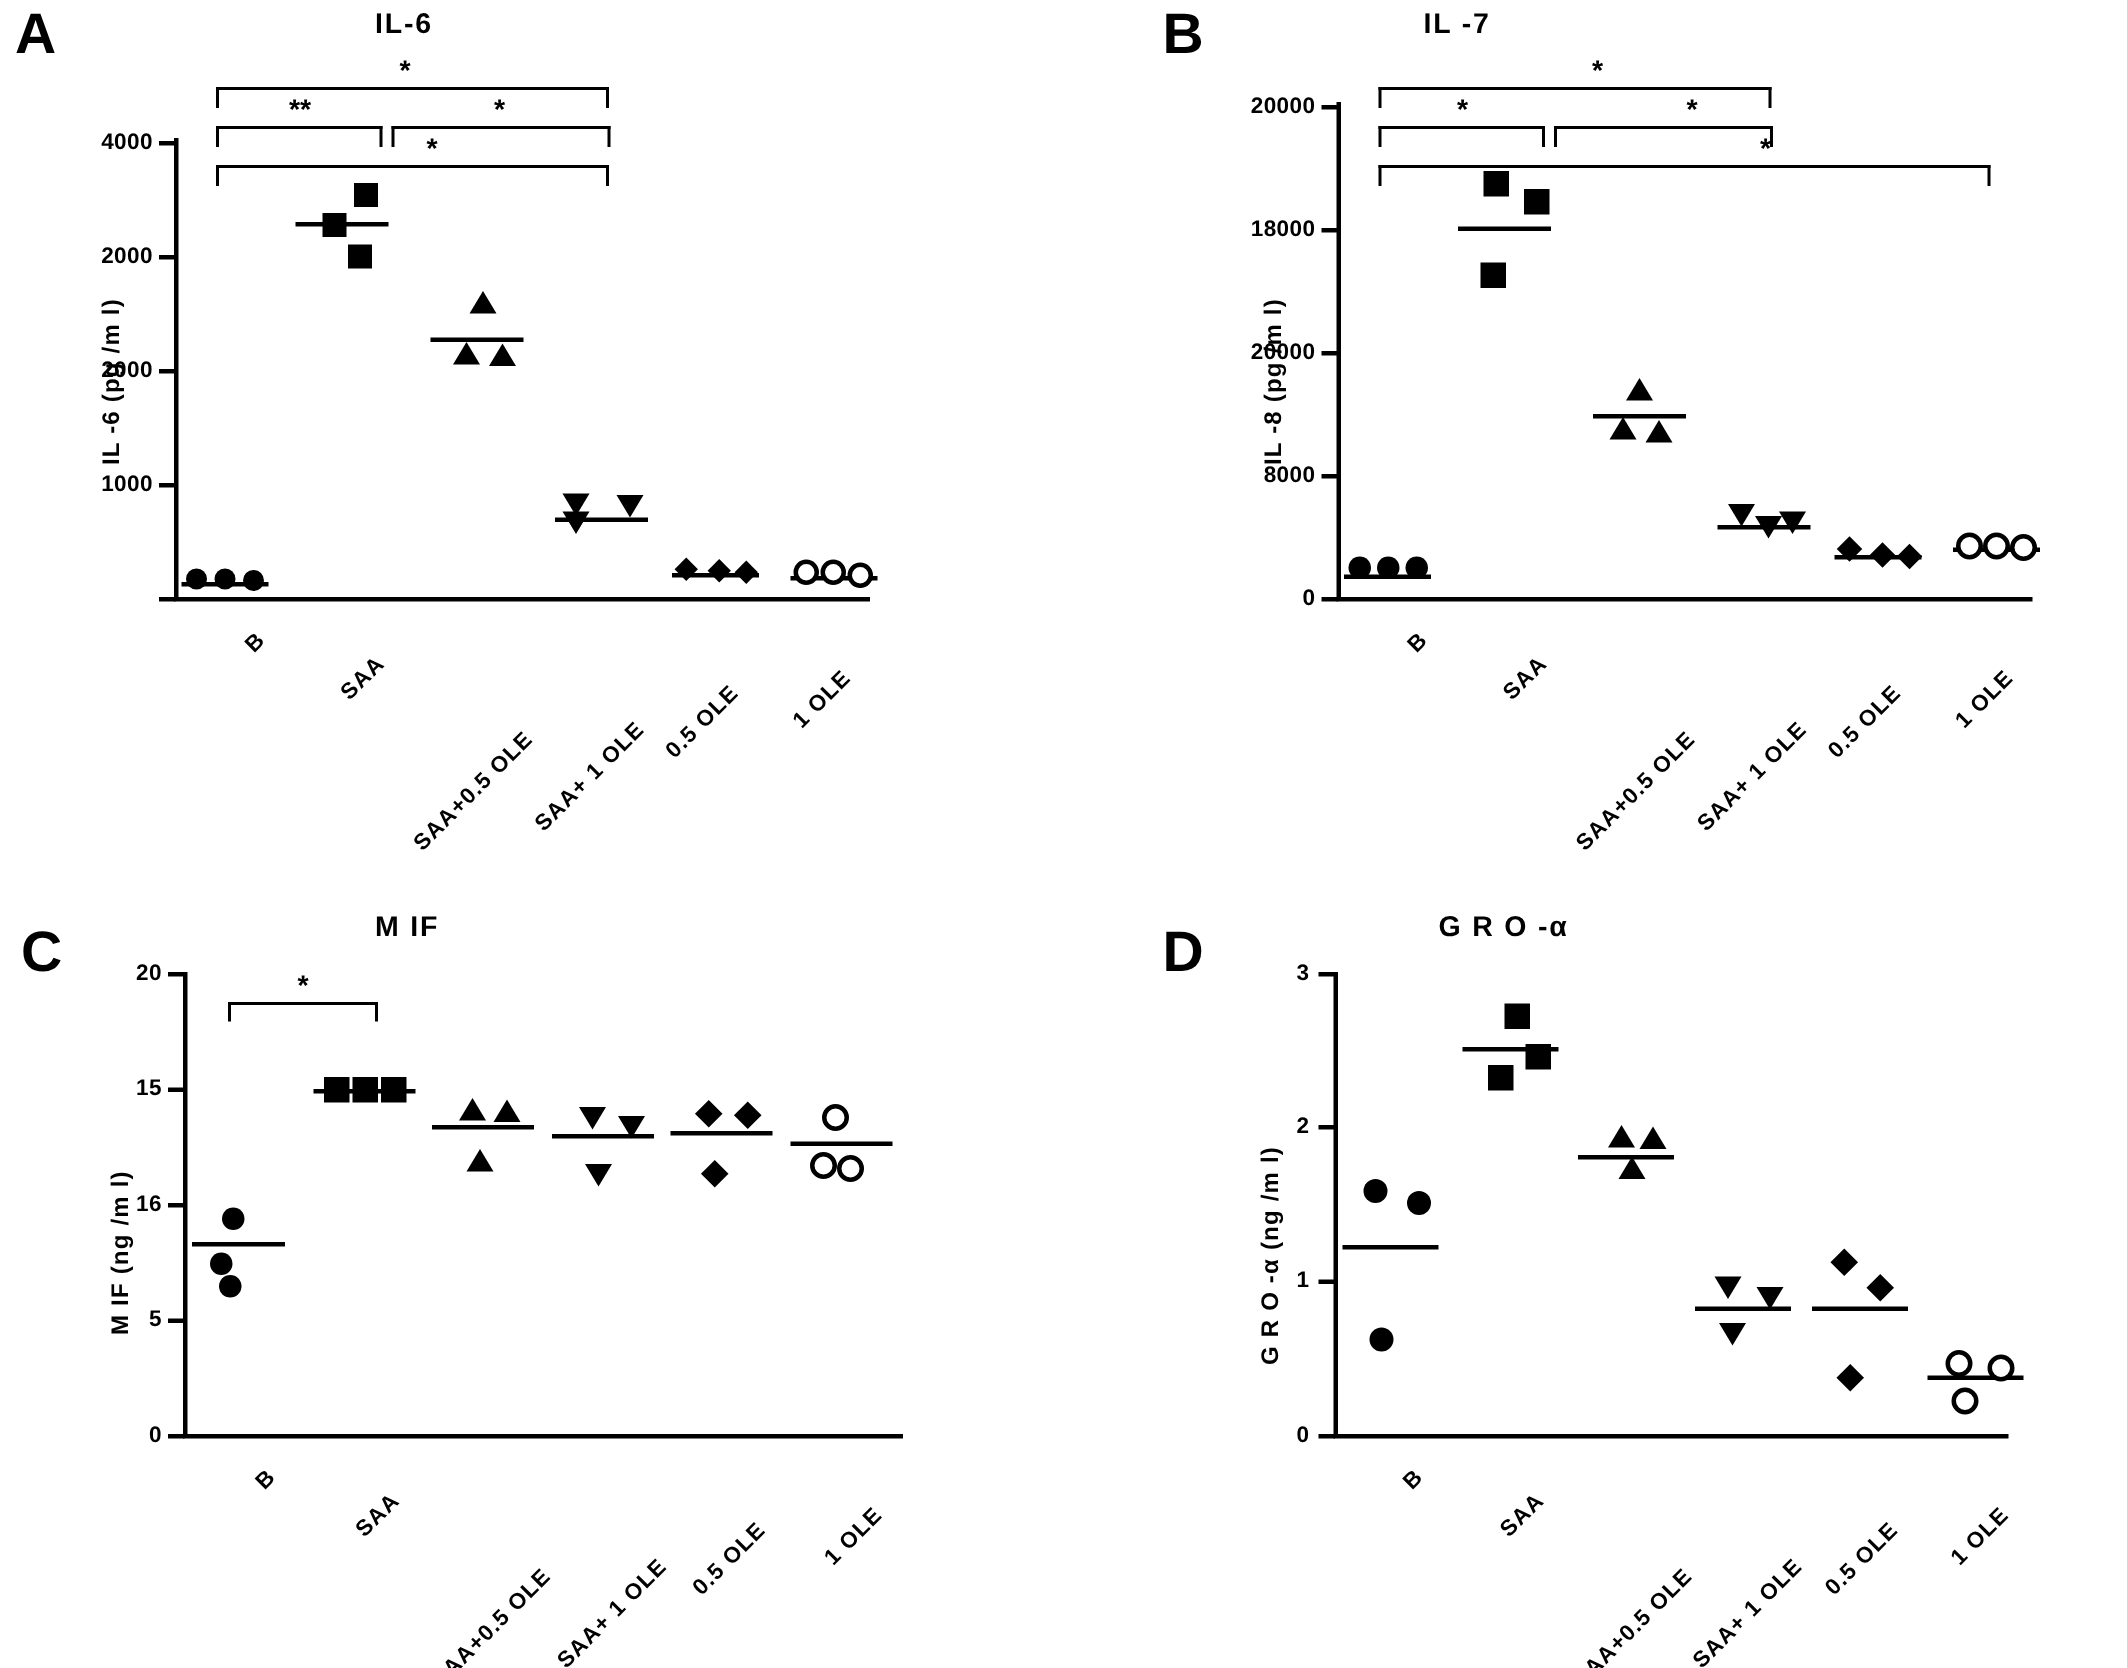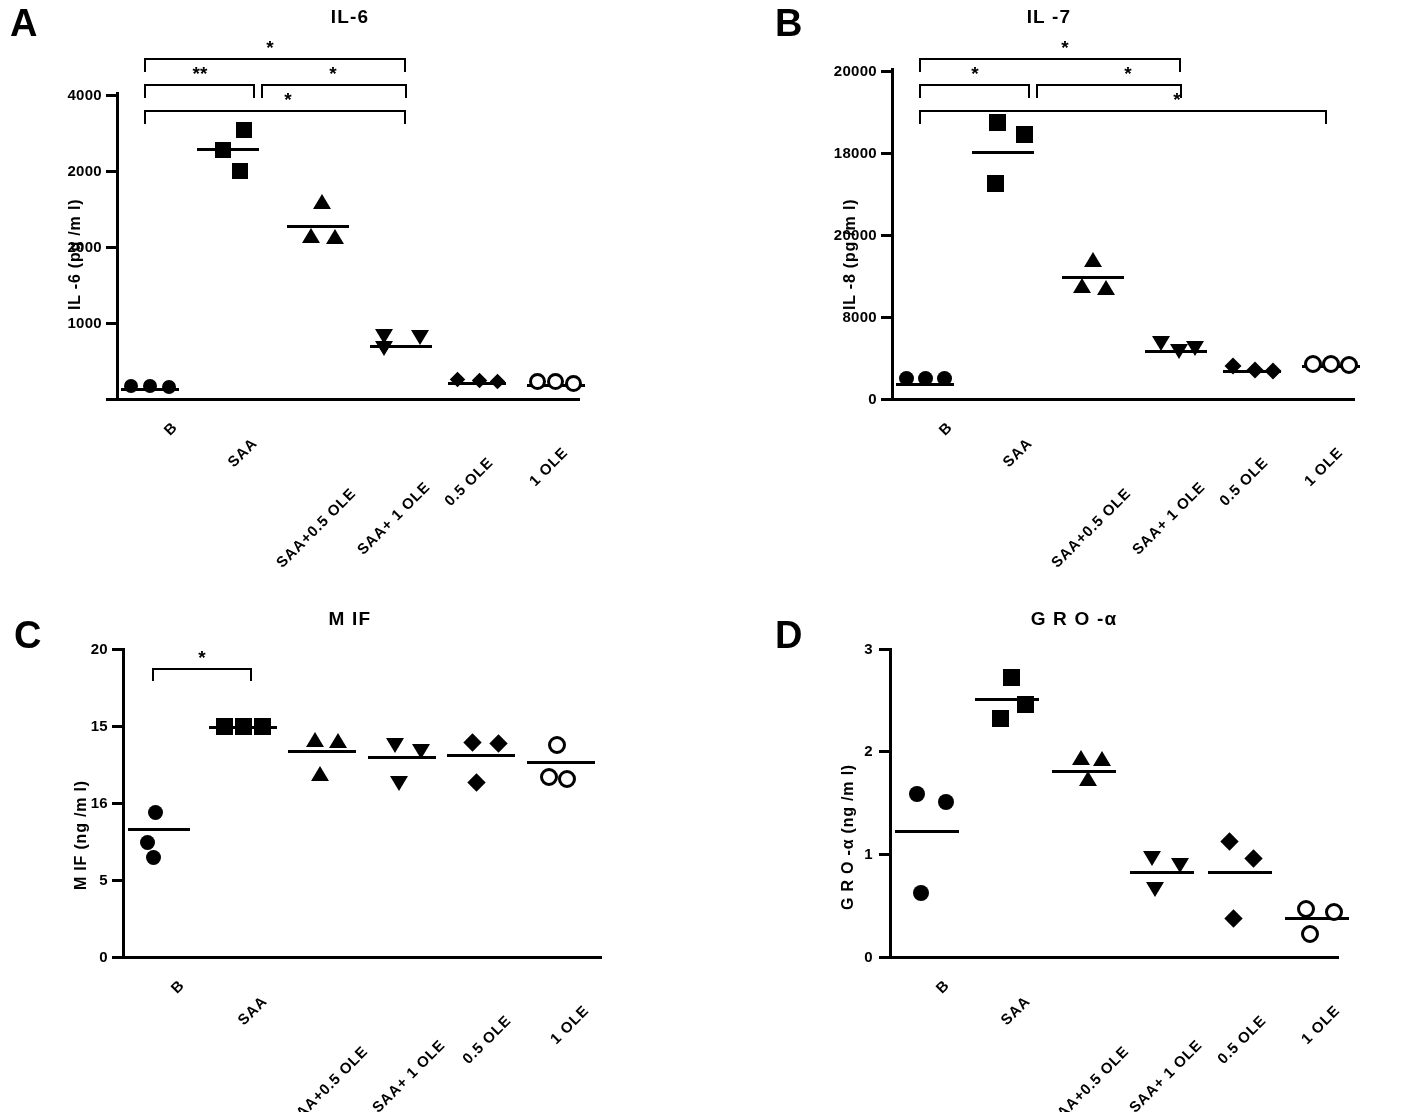--- a/index.html
+++ b/index.html
@@ -28,21 +28,21 @@
     font-size: 38px;
     font-weight: bold;
     font-family: "Liberation Sans", sans-serif;
     line-height: 1;
   }
   .panel-title {
     position: absolute;
     font-size: 19px;
     font-weight: bold;
     letter-spacing: 1.2px;
-    text-align: center;
+    text-align: left;
     white-space: nowrap;
   }
   .axis-line {
     position: absolute;
     background: #000;
   }
   .tick {
     position: absolute;
     background: #000;
   }

